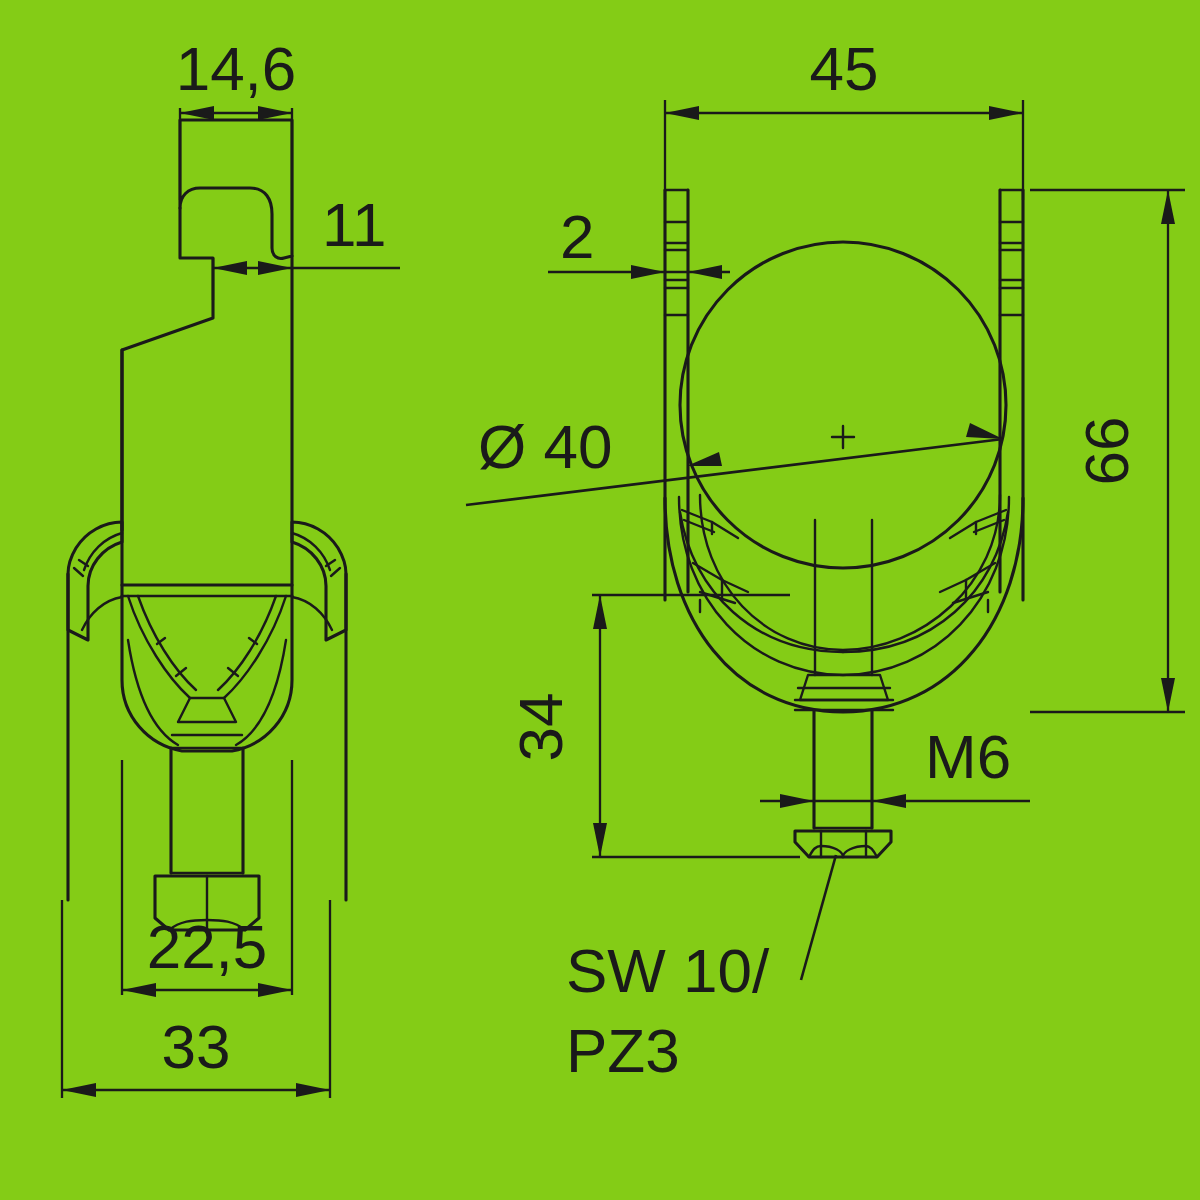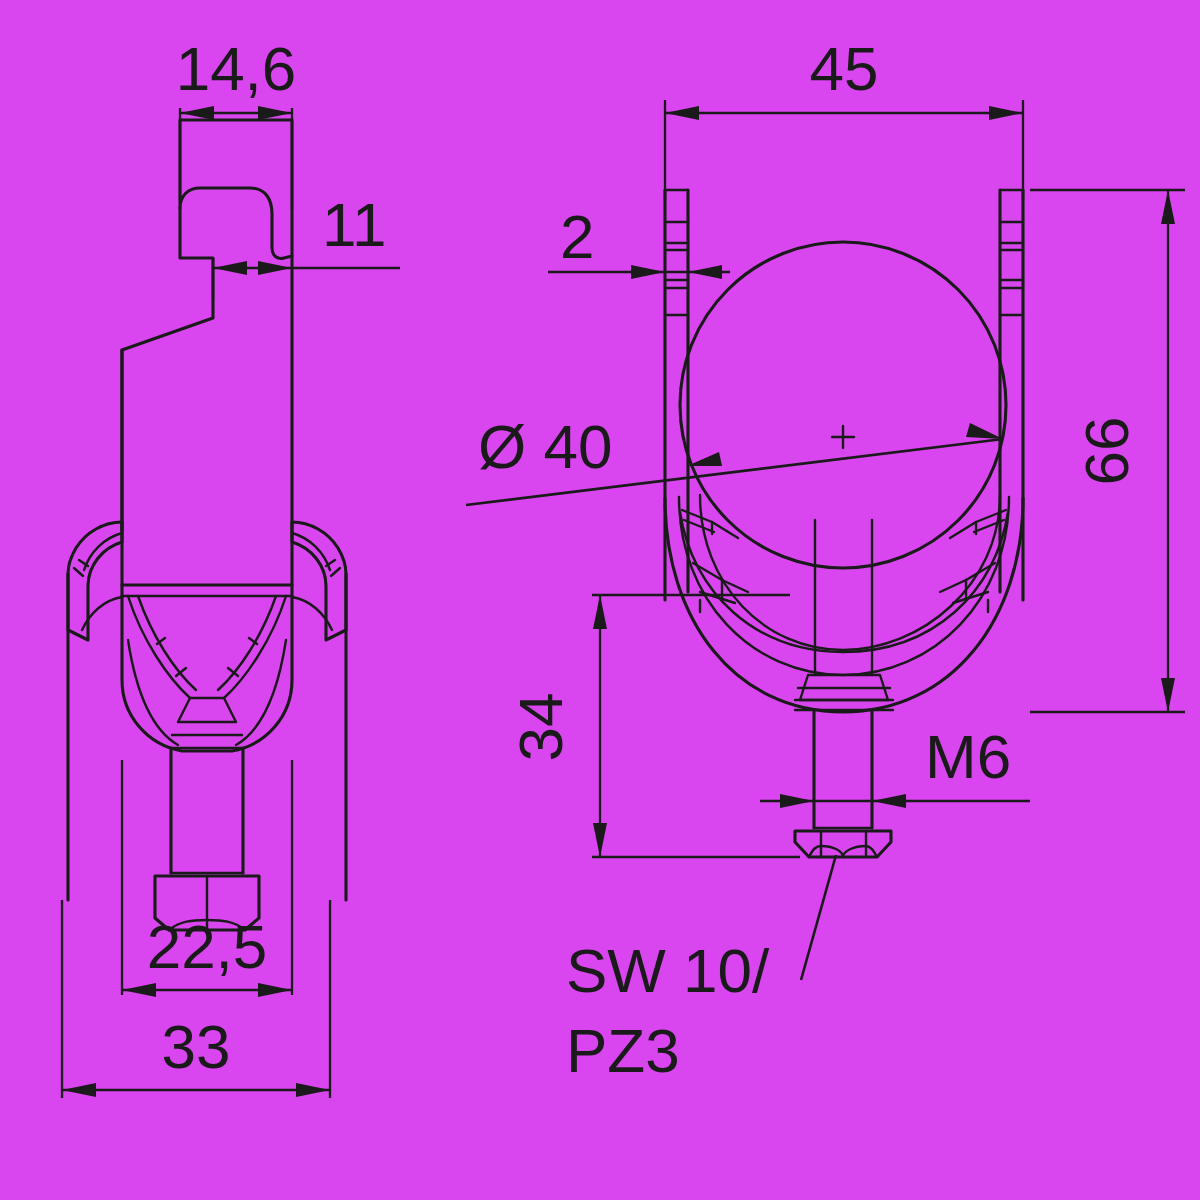--- a/index.html
+++ b/index.html
@@ -10,21 +10,21 @@
   body {
     width: 1200px;
     height: 1200px;
     overflow: hidden;
     font-family: "Liberation Sans", sans-serif;
   }
   #drawing-root {
     position: relative;
     width: 1200px;
     height: 1200px;
-    background: #d946ef;
+    background: #84cc16;
   }
   svg#tech-drawing {
     display: block;
     width: 1200px;
     height: 1200px;
   }
   .outline {
     fill: none;
     stroke: #1a1a1a;
     stroke-width: 3.1;

